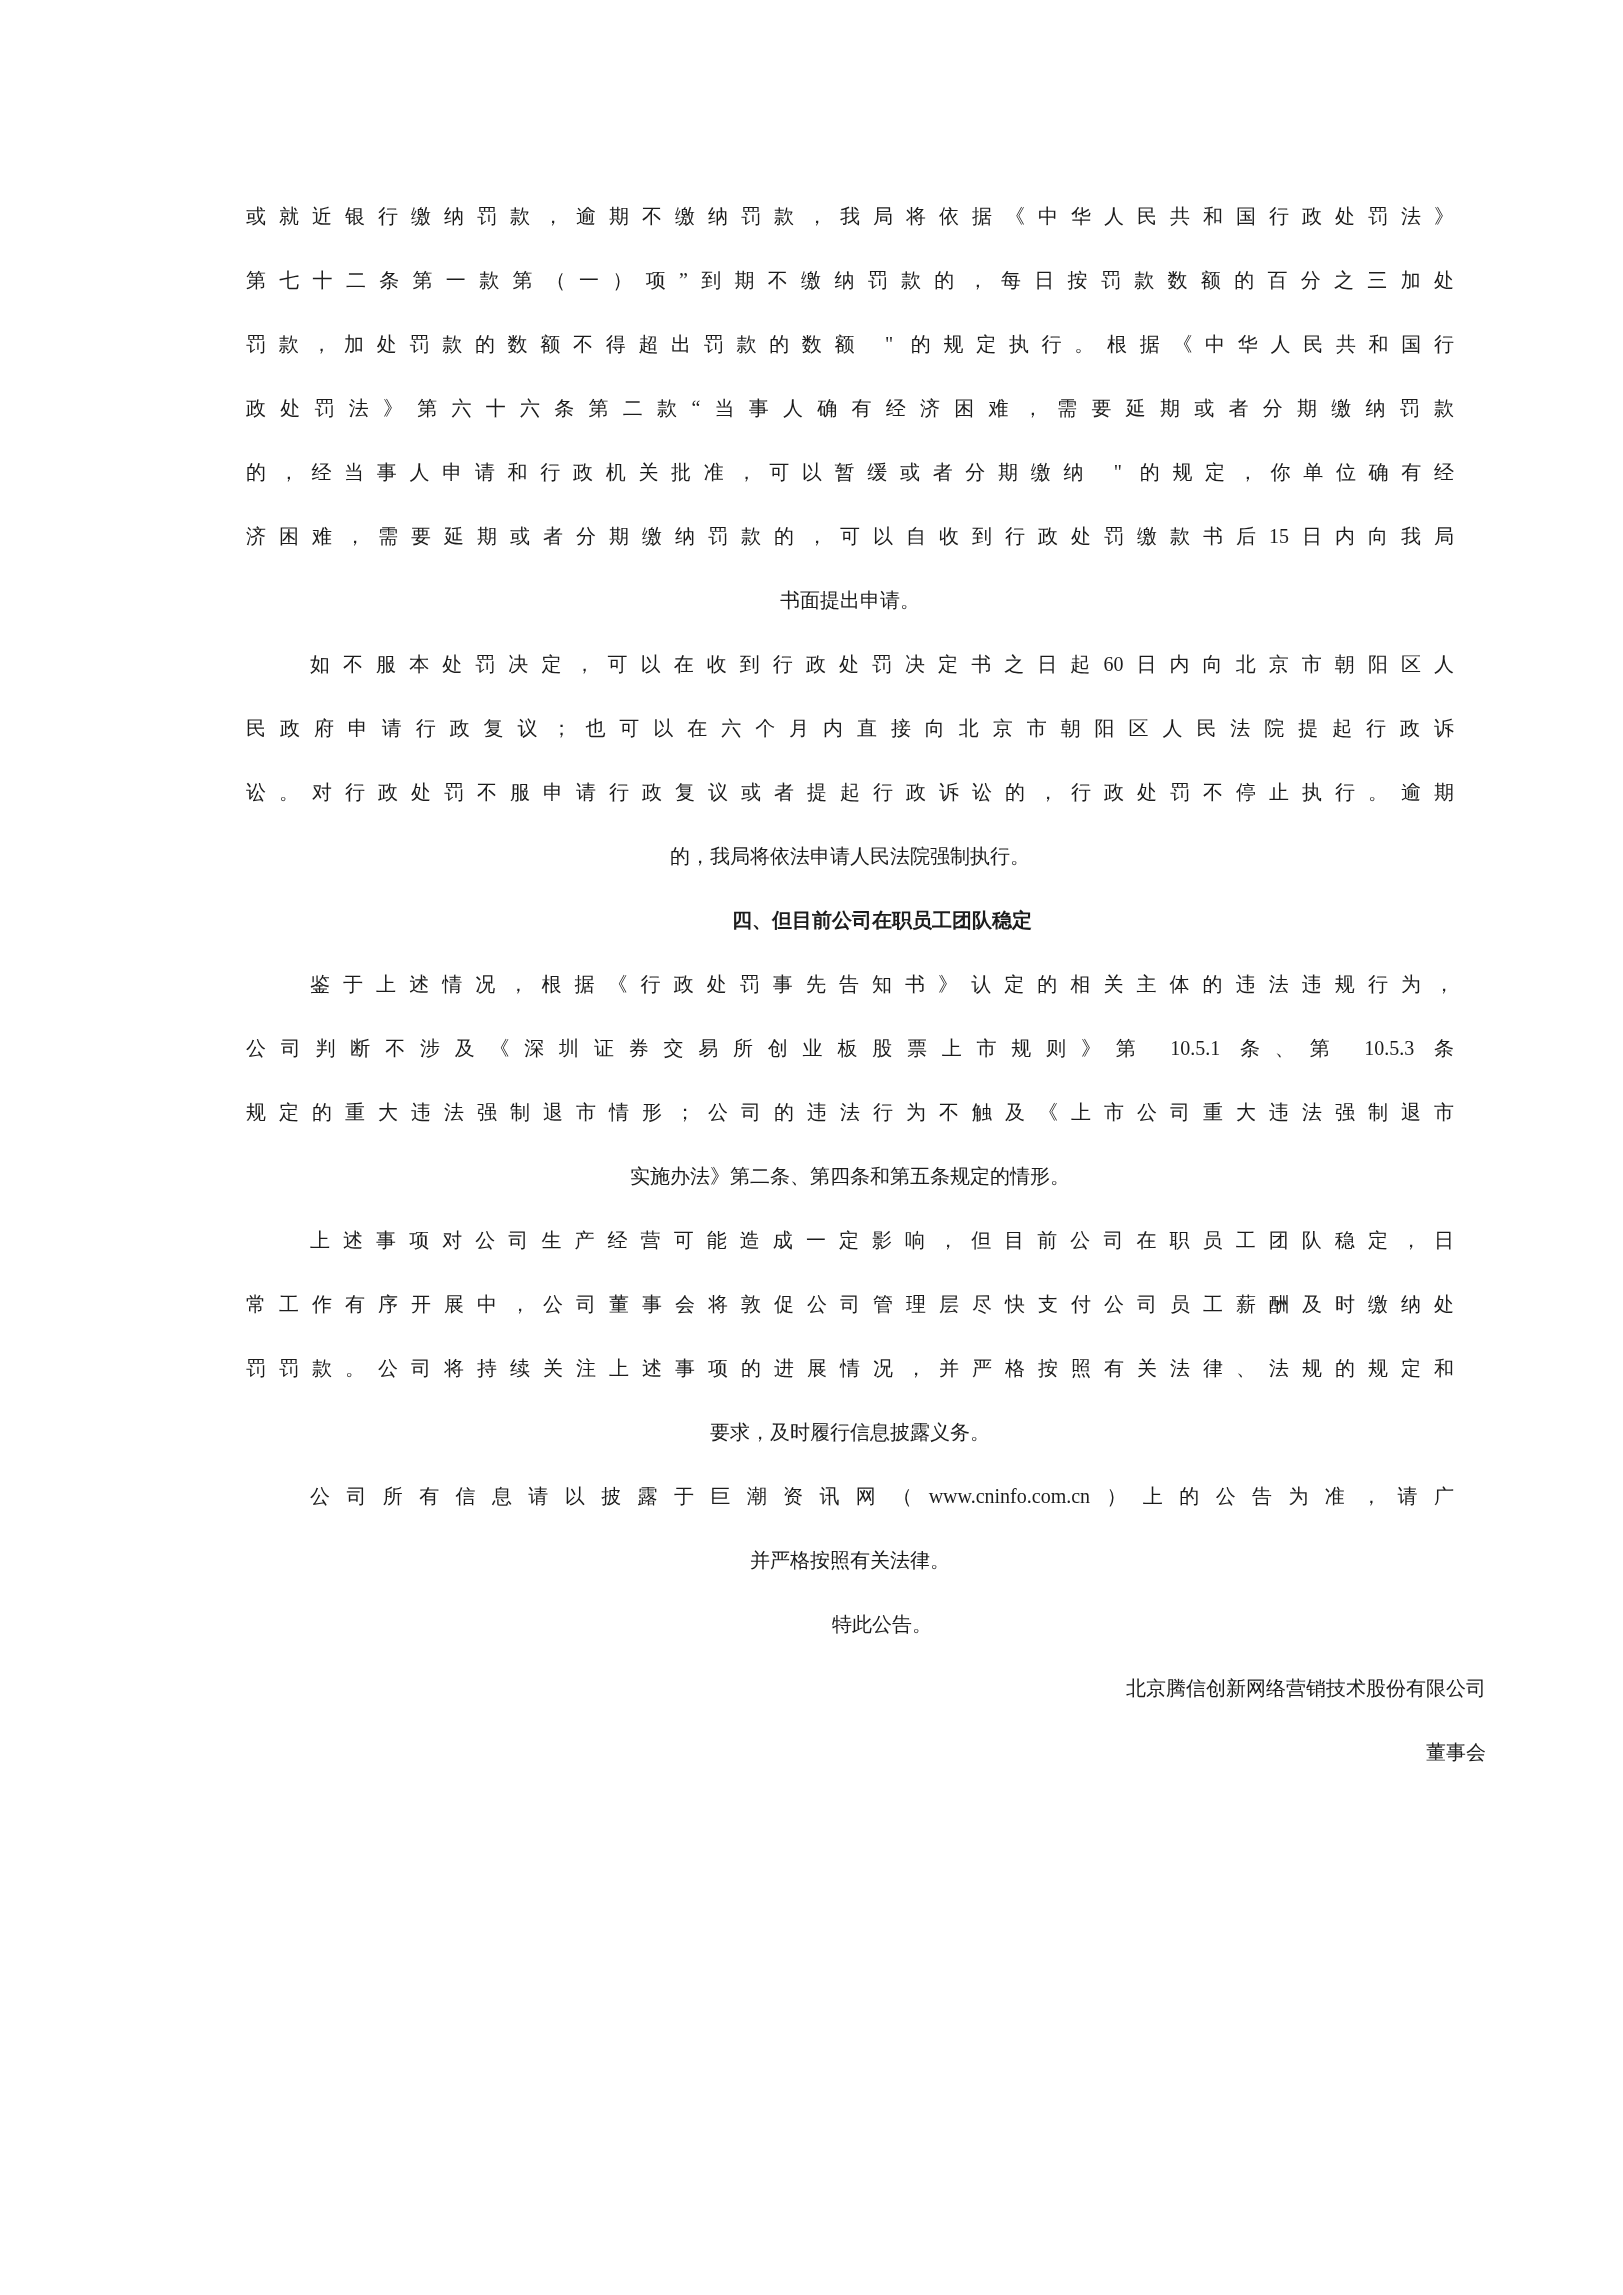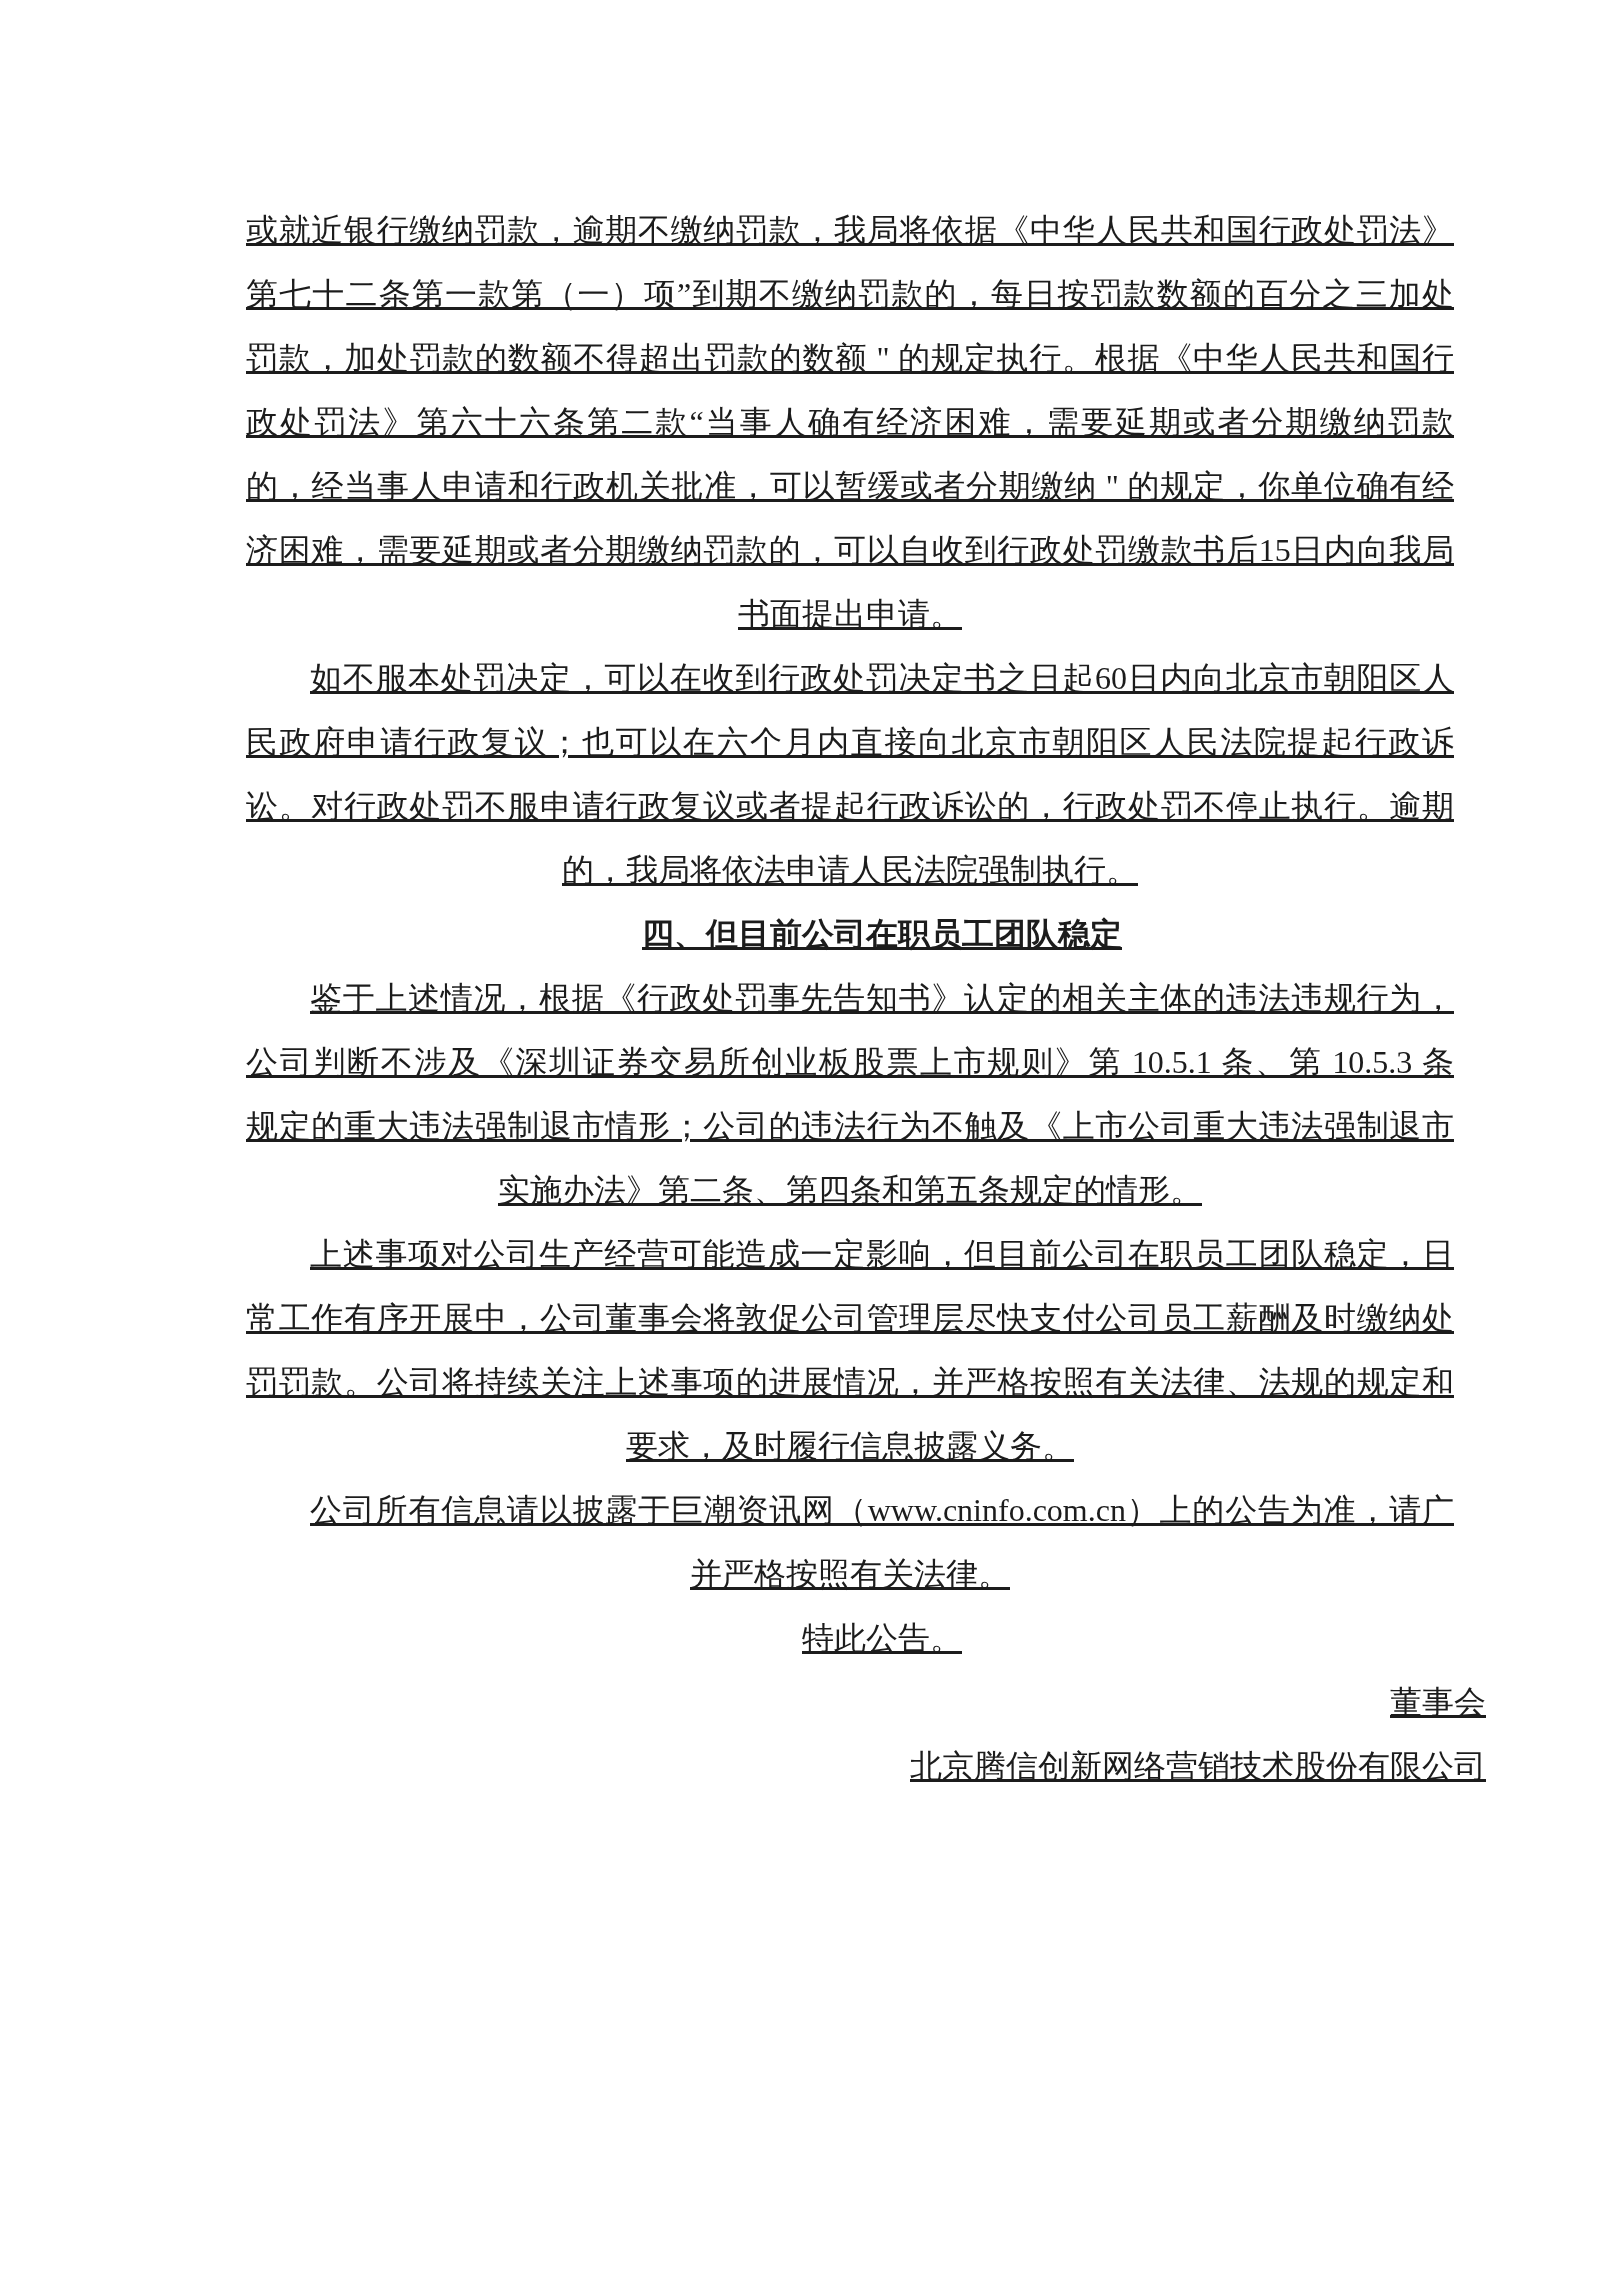--- a/index.html
+++ b/index.html
@@ -16,27 +16,26 @@
   .page {
     position: absolute;
     left: 0; top: 0;
     width: 1623px;
     height: 2295px;
     background: #ffffff;
   }
   .textblock {
     position: absolute;
     left: 246px;
-    top: 198px;
+    top: 184px;
     width: 1208px;
-    font-size: 32px;
+    font-size: 20px;
     line-height: 64px;
     color: #1c1c1c;
     letter-spacing: 0;
-    text-decoration: underline;
   }
   .line {
     height: 64px;
     text-align: center;
     white-space: pre-wrap;
   }
   .line.stretch {
     text-align: justify;
     text-align-last: justify;
   }
@@ -73,17 +72,17 @@
       <div class="line stretch">公司判断不涉及《深圳证券交易所创业板股票上市规则》第 10.5.1 条、第 10.5.3 条</div>
       <div class="line stretch">规定的重大违法强制退市情形；公司的违法行为不触及《上市公司重大违法强制退市</div>
       <div class="line">实施办法》第二条、第四条和第五条规定的情形。</div>
       <div class="line stretch indent">上述事项对公司生产经营可能造成一定影响，但目前公司在职员工团队稳定，日</div>
       <div class="line stretch">常工作有序开展中，公司董事会将敦促公司管理层尽快支付公司员工薪酬及时缴纳处</div>
       <div class="line stretch">罚罚款。公司将持续关注上述事项的进展情况，并严格按照有关法律、法规的规定和</div>
       <div class="line">要求，及时履行信息披露义务。</div>
       <div class="line stretch indent">公司所有信息请以披露于巨潮资讯网（www.cninfo.com.cn）上的公告为准，请广</div>
       <div class="line">并严格按照有关法律。</div>
       <div class="line indent">特此公告。</div>
+      <div class="line right">北京腾信创新网络营销技术股份有限公司</div>
       <div class="line right">董事会</div>
-      <div class="line right">北京腾信创新网络营销技术股份有限公司</div>
     </section>
 </main>
 
 
 </body></html>

